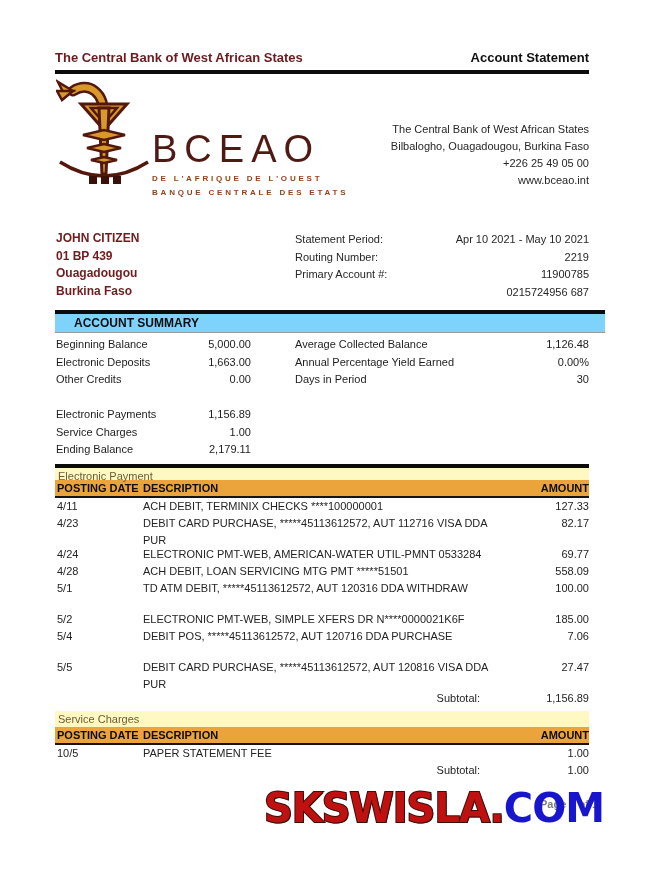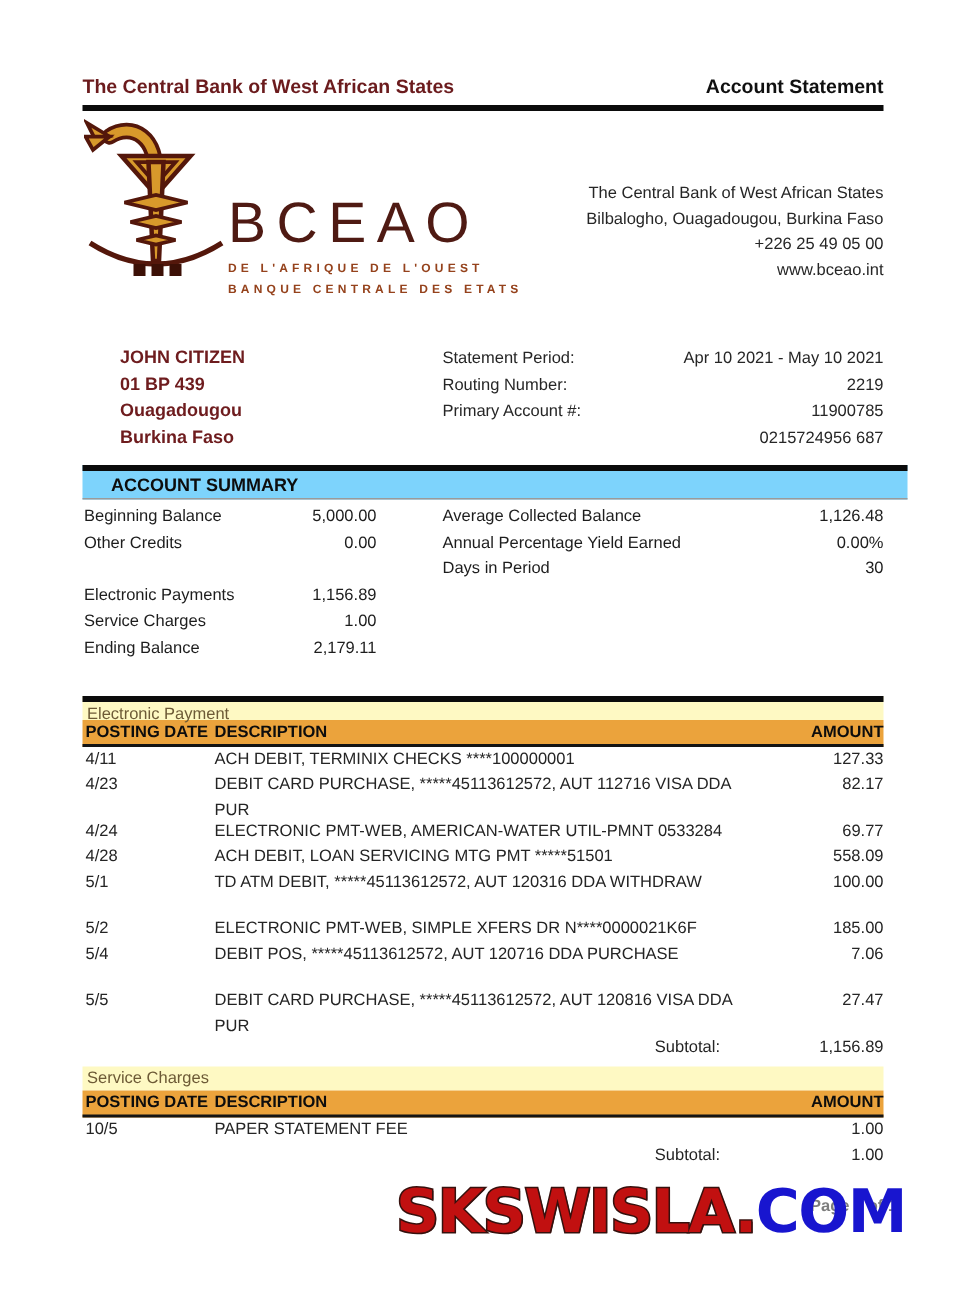--- a/index.html
+++ b/index.html
@@ -12,21 +12,21 @@
   .masthead .bank{color:#6b1b1d;}
   .masthead .doc{color:#101010;}
   .rule1{position:absolute;left:55px;top:70px;width:534px;height:4px;background:#0b0b0b;}
   
   .emblem{position:absolute;left:56px;top:78px;}
   .logo-text{position:absolute;left:152px;top:100px;margin-top:27px;}
   .brand{font-size:38px;letter-spacing:7px;color:#4f1a13;line-height:44px;}
   .brand-sub{font-size:8px;font-weight:bold;letter-spacing:2.8px;color:#95421c;line-height:13px;margin-top:1px;}
   .contact{position:absolute;right:56px;top:121px;text-align:right;font-size:11px;line-height:17px;color:#262626;}
   
-  .customer{position:absolute;left:56px;top:230px;font-size:12px;font-weight:bold;color:#6e1c1e;line-height:17.5px;margin-left:24px;}
+  .customer{position:absolute;left:56px;top:230px;font-size:12px;font-weight:bold;color:#6e1c1e;line-height:17.5px;}
   .meta-labels{position:absolute;left:295px;top:231px;font-size:11px;line-height:17.5px;color:#262626;}
   .meta-values{position:absolute;right:56px;top:231px;text-align:right;font-size:11px;line-height:17.5px;color:#262626;}
   
   .summary-bar{position:absolute;left:55px;top:310px;width:531px;height:18px;line-height:18px;
     background:#7dd3fc;border-top:4px solid #0b0b0b;border-bottom:1px solid #9a9a9a;
     font-size:12px;font-weight:bold;color:#0d0d0d;padding-left:19px;}
   .summary-left{position:absolute;left:56px;top:336px;width:195px;font-size:11px;}
   .summary-right{position:absolute;left:295px;top:336px;width:294px;font-size:11px;}
   .sum-row{display:flex;justify-content:space-between;height:17.5px;line-height:17.5px;}
   
@@ -122,20 +122,24 @@
     </div>
 
   <div class="summary-bar">ACCOUNT SUMMARY</div>
   <div class="summary-left">
 
       <div class="sum-row">
         <span class="sum-label">Beginning Balance</span>
         <span class="sum-value">5,000.00</span>
       </div>
 
+      <div class="sum-row">
+        <span class="sum-label">Electronic Deposits</span>
+        <span class="sum-value">1,663.00</span>
+      </div>
 
       <div class="sum-row">
         <span class="sum-label">Other Credits</span>
         <span class="sum-value">0.00</span>
       </div>
 
       <div class="sum-row">
         <span class="sum-label"></span>
         <span class="sum-value"></span>
       </div>

